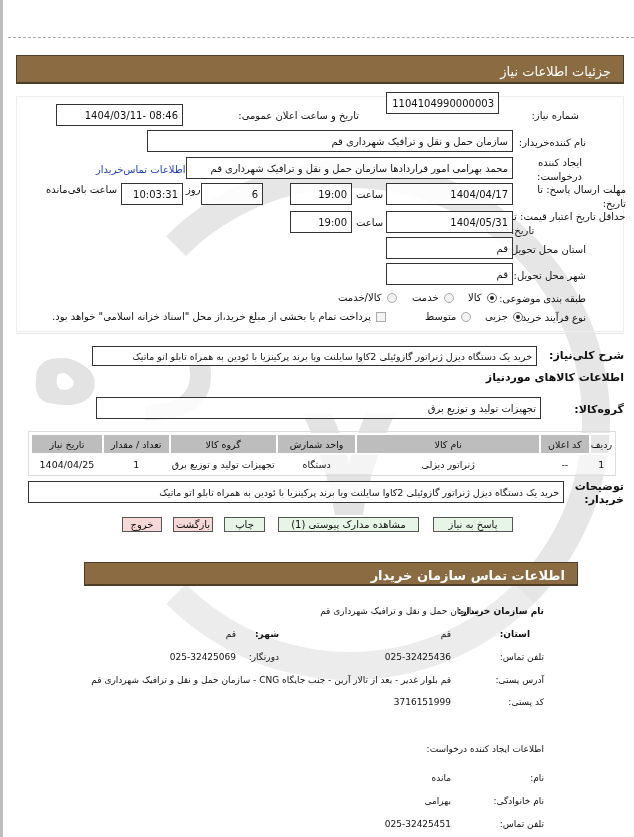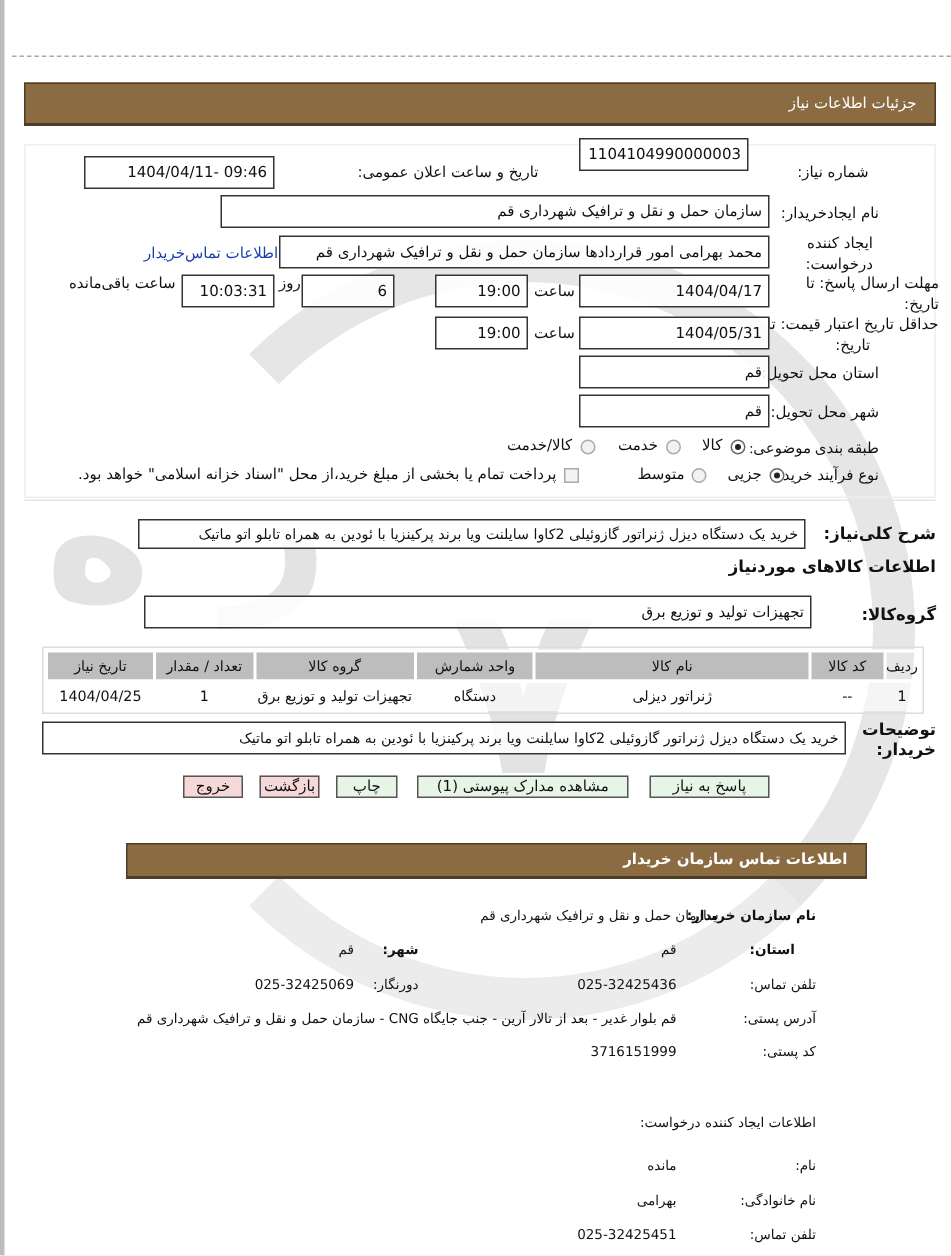--- a/index.html
+++ b/index.html
@@ -3,21 +3,21 @@
 <meta charset="utf-8">
 <style>
   * { box-sizing: border-box; margin: 0; padding: 0; }
   html, body { width: 634px; height: 837px; background: #fff; overflow: hidden; }
   body { font-family: "DejaVu Sans", sans-serif; font-size: 10px; color: #111; position: relative; direction: rtl; }
   .left-rule { position: absolute; left: 0; top: 0; width: 3px; height: 837px; background: #bdbdbd; }
   .dotted { position: absolute; left: 8px; right: 0; top: 37px; border-top: 1px dashed #aaa; }
   .watermark { position: absolute; pointer-events: none; }
   .wm-arc { position: absolute; left: 90px; top: 160px; width: 520px; height: 520px; border-radius: 50%; border: 28px solid #e6e6e6; border-left-color: transparent; border-bottom-color: #ececec; }
   .wm-glyph { position: absolute; color: #e3e3e3; font-size: 120px; font-weight: bold; line-height: 1; }
-  .hdr { position: absolute; background: #8b6b41; color: #fff; border: 1px solid #4e3d27; border-bottom-width: 2px; font-size: 10px; }
+  .hdr { position: absolute; background: #8b6b41; color: #fff; border: 1px solid #4e3d27; border-bottom-width: 2px; font-size: 13px; }
   .hdr1 { left: 16px; top: 55px; width: 608px; height: 29px; padding: 8px 12px 0 0; }
   .hdr2 { left: 84px; top: 562px; width: 494px; height: 24px; padding: 5px 12px 0 0; font-weight: bold; }
   .panel { position: absolute; left: 16px; top: 96px; width: 608px; height: 236px; border: 1px solid #eee; background: transparent; }
   .lbl { position: absolute; font-size: 10px; color: #111; white-space: nowrap; }
   .lbl.wrap { white-space: normal; line-height: 14px; }
   .box { position: absolute; border: 1px solid #333; background: rgba(255,255,255,0.85); font-size: 10px; padding: 0 4px; display: flex; align-items: center; direction: rtl; white-space: nowrap; overflow: hidden; }
   .box.ltr { direction: ltr; justify-content: flex-end; }
   .link { position: absolute; color: #1a3fb0; font-size: 10px; white-space: nowrap; }
   .radio { display: inline-block; width: 10px; height: 10px; border-radius: 50%; border: 1px solid #aaa; background: #f2f2f2; vertical-align: middle; position: relative; }
   .radio.on::after { content: ""; position: absolute; left: 2px; top: 2px; width: 4px; height: 4px; border-radius: 50%; background: #222; }
@@ -52,39 +52,39 @@
 
 <div class="hdr hdr1">
   <span>جزئیات اطلاعات نیاز</span>
 </div>
 
 <div class="panel"></div>
 
 <div class="lbl" style="right:55px;top:110px;">شماره نیاز:</div>
 <div class="box ltr" style="left:386px;top:92px;width:113px;height:22px;">1104104990000003</div>
 <div class="lbl" style="right:275px;top:110px;">تاریخ و ساعت اعلان عمومی:</div>
-<div class="box ltr" style="left:56px;top:104px;width:127px;height:22px;">1404/04/11- 09:46</div>
+<div class="box ltr" style="left:56px;top:104px;width:127px;height:22px;">1404/03/11- 08:46</div>
 
-<div class="lbl" style="right:48px;top:137px;">نام ایجاد‌خریدار:</div>
+<div class="lbl" style="right:48px;top:137px;">نام کننده‌خریدار:</div>
 <div class="box" style="left:147px;top:130px;width:366px;height:22px;">سازمان حمل و نقل و ترافیک  شهرداری قم</div>
 
 <div class="lbl wrap" style="right:52px;top:156px;width:70px;text-align:right;">ایجاد کننده درخواست:</div>
 <div class="box" style="left:186px;top:157px;width:327px;height:22px;">محمد بهرامی امور قراردادها سازمان حمل و نقل و ترافیک  شهرداری قم</div>
 <div class="link" style="left:96px;top:164px;">اطلاعات تماس‌خریدار</div>
 
 <div class="lbl wrap" style="right:8px;top:183px;width:115px;text-align:right;">مهلت ارسال پاسخ: تا تاریخ:</div>
 <div class="box ltr" style="left:386px;top:183px;width:127px;height:22px;">1404/04/17</div>
 <div class="lbl" style="left:356px;top:189px;">ساعت</div>
 <div class="box ltr" style="left:290px;top:183px;width:62px;height:22px;">19:00</div>
 <div class="box ltr" style="left:201px;top:183px;width:62px;height:22px;">6</div>
 <div class="lbl" style="left:186px;top:184px;">روز</div>
 <div class="box ltr" style="left:121px;top:183px;width:62px;height:22px;">10:03:31</div>
 <div class="lbl" style="left:46px;top:184px;">ساعت باقی‌مانده</div>
 
-<div class="lbl wrap" style="right:8px;top:210px;width:115px;text-align:center;">حداقل تاریخ اعتبار قیمت: تا تاریخ:</div>
+<div class="lbl wrap" style="right:8px;top:210px;width:115px;text-align:left;">حداقل تاریخ اعتبار قیمت: تا تاریخ:</div>
 <div class="box ltr" style="left:386px;top:211px;width:127px;height:22px;">1404/05/31</div>
 <div class="lbl" style="left:356px;top:217px;">ساعت</div>
 <div class="box ltr" style="left:290px;top:211px;width:62px;height:22px;">19:00</div>
 
 <div class="lbl" style="right:48px;top:244px;">استان محل تحویل:</div>
 <div class="box" style="left:386px;top:237px;width:127px;height:22px;">قم</div>
 <div class="lbl" style="right:48px;top:270px;">شهر محل تحویل:</div>
 <div class="box" style="left:386px;top:263px;width:127px;height:22px;">قم</div>
 
 <div class="lbl" style="right:48px;top:293px;font-family:Liberation Serif, serif;">طبقه بندی موضوعی:</div>
@@ -122,21 +122,21 @@
 <div class="lbl bold" style="right:10px;top:371px;font-size:11px;">اطلاعات کالاهای موردنیاز</div>
 
 <div class="lbl bold" style="right:10px;top:403px;font-size:11px;">گروه‌کالا:</div>
 <div class="box" style="left:96px;top:397px;width:445px;height:22px;">تجهیزات تولید و توزیع برق</div>
 
 <div class="items-frame"></div>
 <table class="items">
   <thead>
     <tr>
       <th style="width:22px;background:transparent;">ردیف</th>
-      <th style="width:50px;">کد کالا</th>
+      <th style="width:50px;">کد اعلان</th>
       <th style="width:185px;">نام کالا</th>
       <th style="width:80px;">واحد شمارش</th>
       <th style="width:108px;">گروه کالا</th>
       <th style="width:67px;">تعداد / مقدار</th>
       <th style="width:72px;">تاریخ نیاز</th>
     </tr>
   </thead>
   <tbody>
     <tr>
       <td>1</td>

